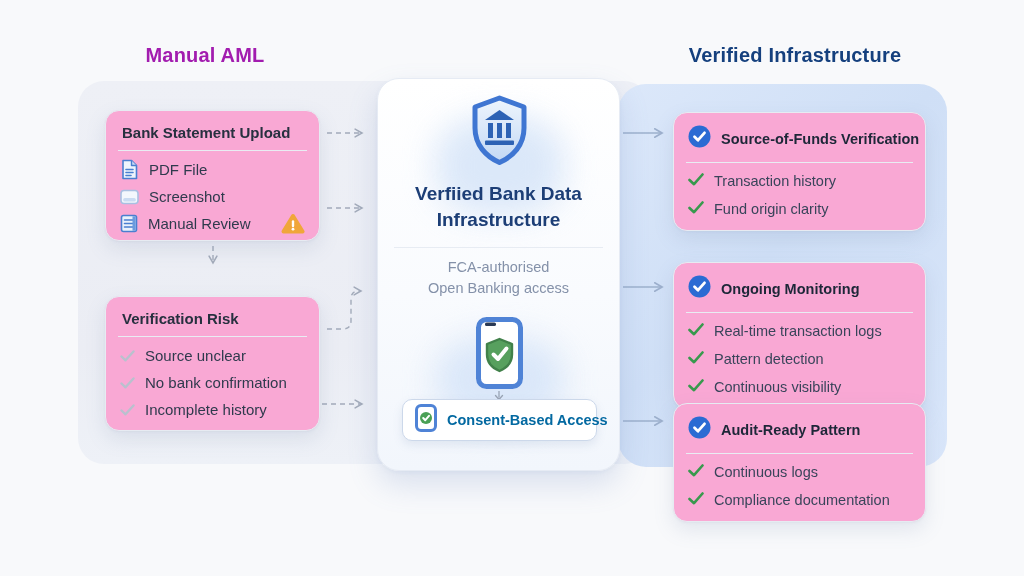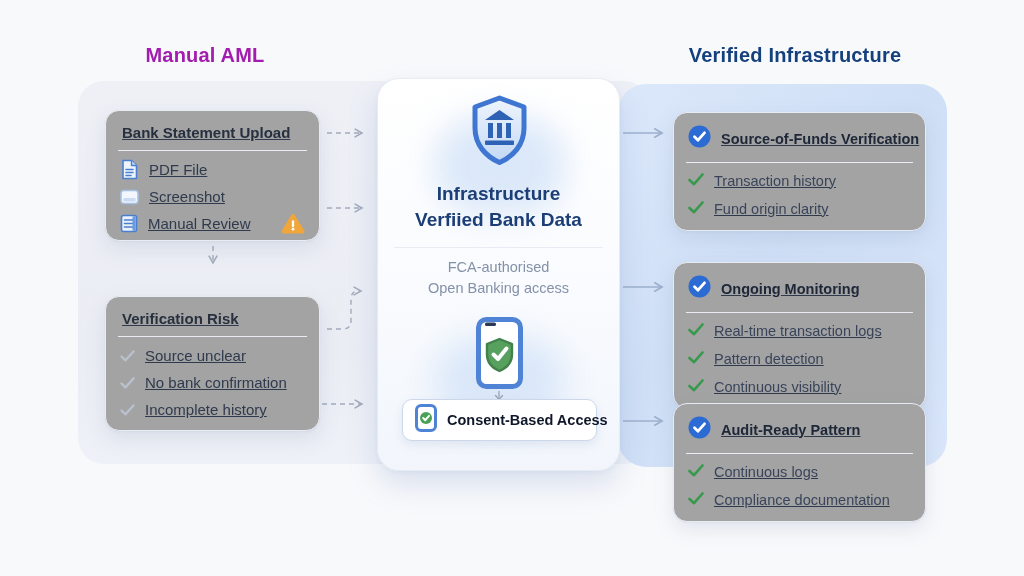--- a/index.html
+++ b/index.html
@@ -25,24 +25,23 @@
     border-radius:26px;
   }
   .panel-blue {
     position:absolute; left:618px; top:84px; width:329px; height:383px;
     background:linear-gradient(135deg,#dce8fa 0%,#cfdff6 45%,#d9e6fa 100%);
     border-radius:28px;
   }
 
   
   .card {
-    position:absolute; background:#a3a3a3; border:1px solid #e7ebf2; border-radius:14px;
+    position:absolute; background:#f9a8d4; border:1px solid #e7ebf2; border-radius:14px;
     box-shadow:0 8px 20px rgba(110,130,170,.16), 0 1px 2px rgba(120,140,170,.08);
     z-index:3;
-    text-decoration:underline;
   }
   .card-title { font-size:15px; font-weight:700; color:#27303f; padding:13px 16px 9px; }
   .divider { height:1px; background:#e9edf3; margin:0 12px; }
   .rows { list-style:none; padding:9px 14px 0; display:flex; flex-direction:column; gap:8px; }
   .row { display:flex; align-items:center; gap:10px; height:19px; font-size:15px; font-weight:500; color:#2f3a4d; }
   .row .ic { flex:0 0 auto; display:flex; }
 
   
   .card-upload { left:105px; top:110px; width:215px; min-height:131px; }
   .card-risk   { left:105px; top:296px; width:215px; min-height:135px; }
@@ -70,21 +69,21 @@
     text-align:center; font-size:14.5px; line-height:21px; font-weight:500; color:#8491a9;
   }
   .center-phone { position:absolute; left:98px; top:238px; }
   .phone-down-arrow { position:absolute; left:115px; top:308px; }
   .consent-pill {
     position:absolute; left:24px; top:320px; width:195px; height:42px;
     background:#fff; border:1px solid #ccd8ea; border-radius:10px;
     box-shadow:0 4px 10px rgba(120,140,180,.16);
     display:flex; align-items:center; gap:10px; padding:0 12px;
   }
-  .consent-label { font-size:14.5px; font-weight:600; color:#0f172a; white-space:nowrap; }
+  .consent-label { font-size:14.5px; font-weight:600; color:#0369a1; white-space:nowrap; }
 
   
   .r-card { width:253px; }
   .r-card-0 { left:673px; top:112px; }
   .r-card-1 { left:673px; top:262px; }
   .r-card-2 { left:673px; top:403px; }
   .r-head { display:flex; align-items:center; gap:10px; padding:12px 14px 10px; }
   .r-title { font-size:14.5px; font-weight:700; color:#1d2738; white-space:nowrap; }
   .r-rows { list-style:none; padding:9px 14px 13px; display:flex; flex-direction:column; gap:11px; }
   .r-row { display:flex; align-items:center; gap:10px; height:17px; font-size:14.5px; font-weight:500; color:#39445a; }
@@ -215,22 +214,22 @@
         <path d="M32.5,4 L57,13 V34 C57,51 46,62.5 32.5,68.5 C19,62.5 8,51 8,34 V13 Z" fill="url(#shieldFill)" stroke="#3f76d2" stroke-width="5" stroke-linejoin="round"></path>
         <path d="M32.5,16 L47,26 H18 Z" fill="#2d62b4"></path>
         <rect x="21" y="29" width="5" height="15" fill="#2d62b4"></rect>
         <rect x="30" y="29" width="5" height="15" fill="#2d62b4"></rect>
         <rect x="39" y="29" width="5" height="15" fill="#2d62b4"></rect>
         <rect x="18" y="46.5" width="29" height="4.5" rx="1" fill="#2d62b4"></rect>
       </svg>
     </span>
 
     <div class="center-title">
+      <div>Verfiied Bank Data</div>
       <div>Infrastructure</div>
-      <div>Verfiied Bank Data</div>
     </div>
 
     <div class="center-divider"></div>
 
     <div class="center-sub">
       <div>FCA-authorised</div>
       <div>Open Banking access</div>
     </div>
 
     <span class="center-phone">

